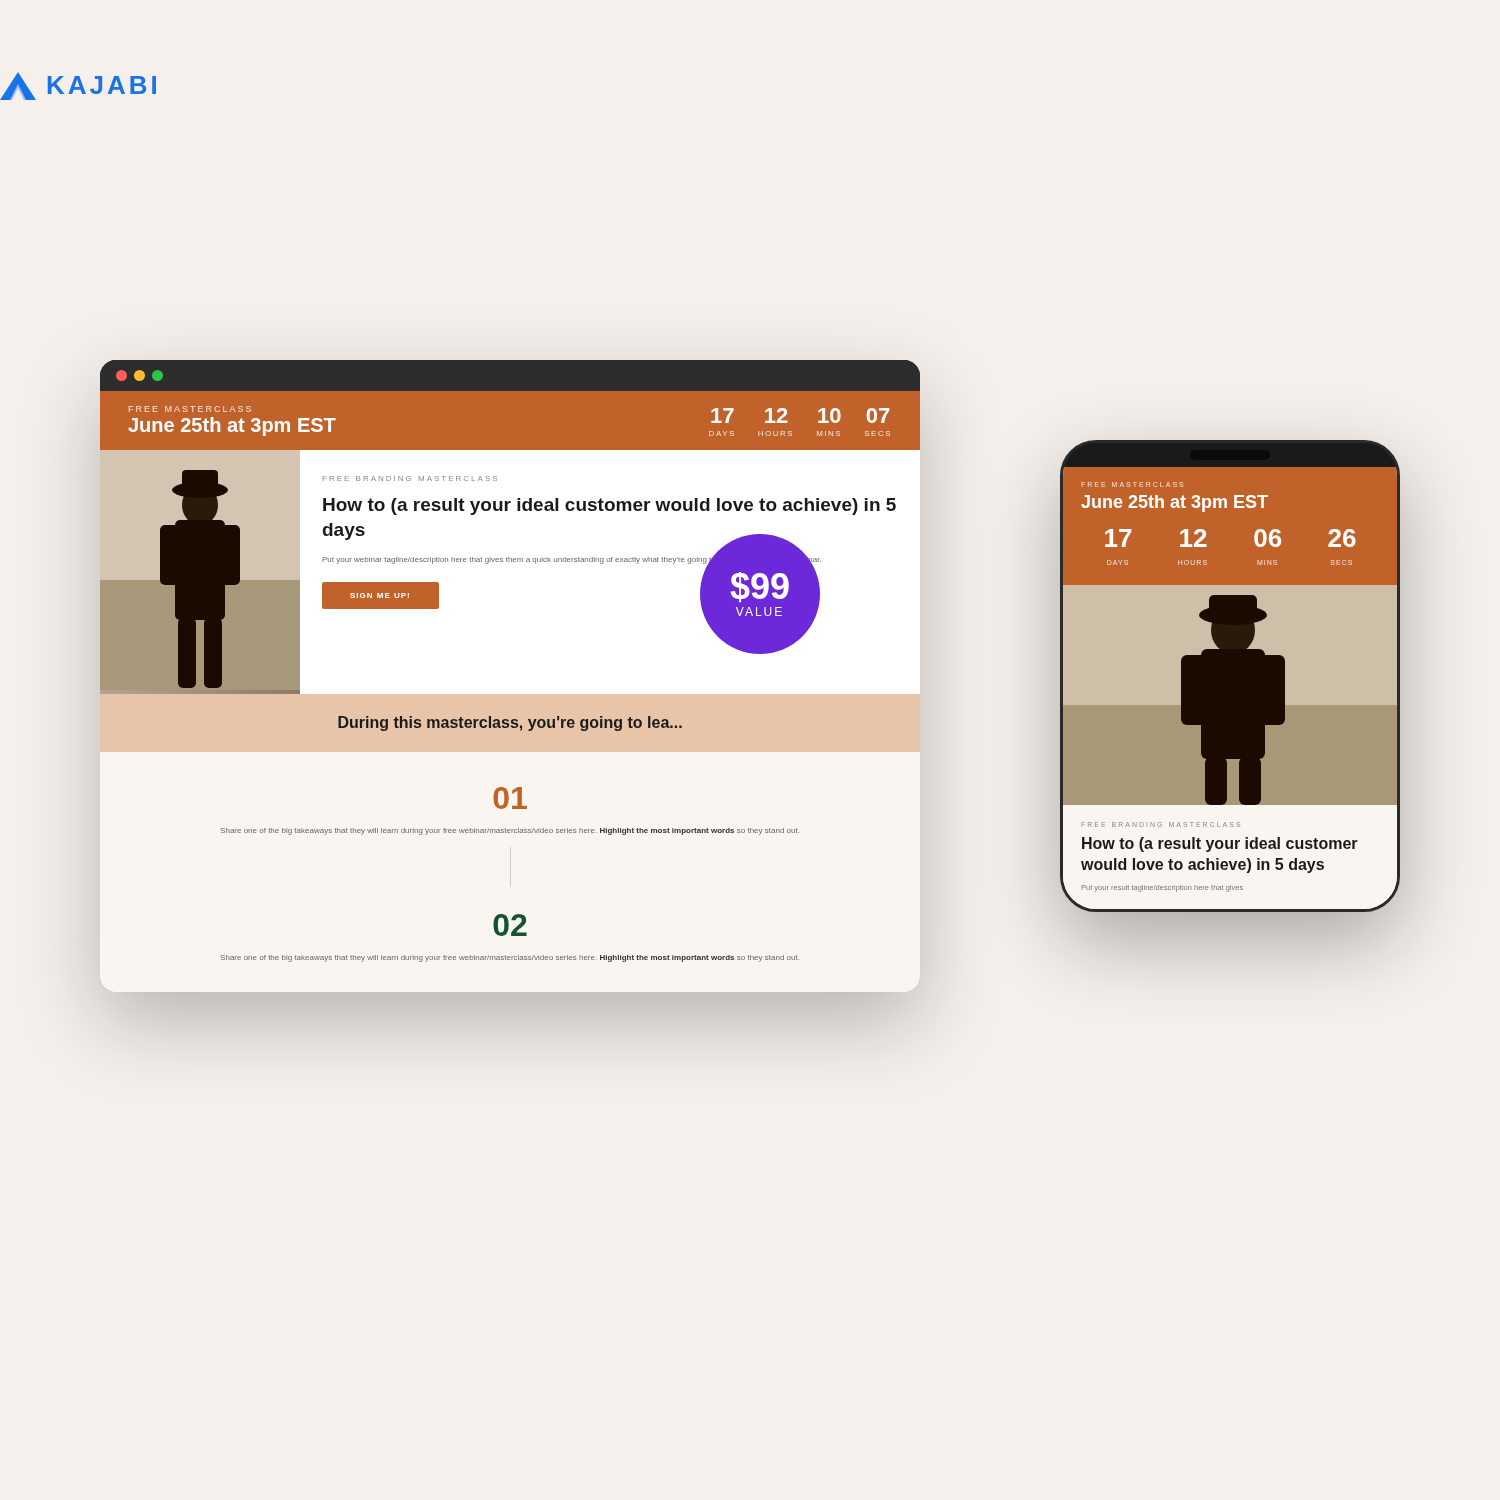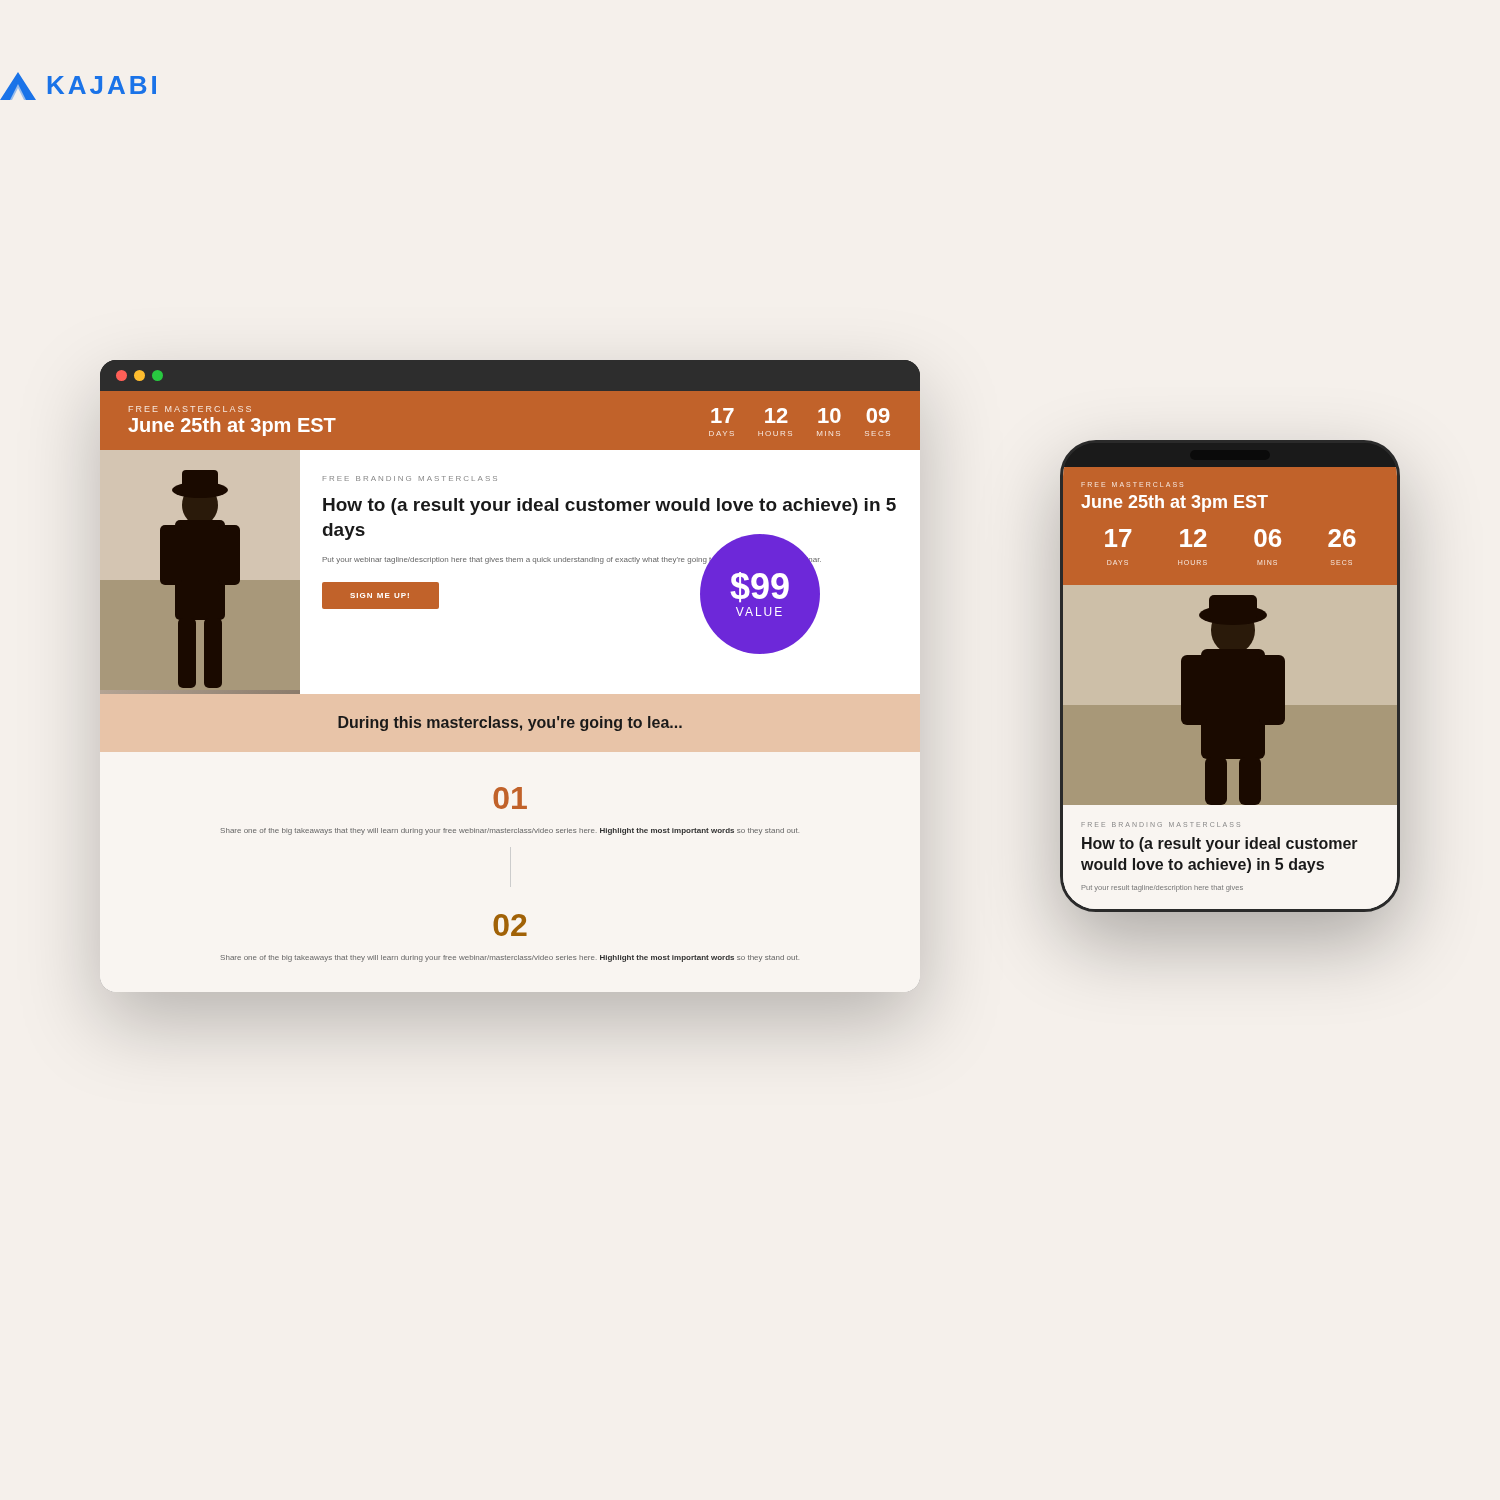--- a/index.html
+++ b/index.html
@@ -9,21 +9,22 @@
       height: 1500px;
       background-color: #f5f0eb;
       font-family: 'Georgia', serif;
       overflow: hidden;
       position: relative;
     }
 
     
     .header {
       display: flex;
-      flex-direction: column;
+      flex-direction: row;
+      align-items: center;
       padding-top: 70px;
     }
 
     .kajabi-logo {
       display: flex;
       align-items: center;
       gap: 10px;
       margin-bottom: 18px;
     }
 
@@ -251,21 +252,21 @@
     .point-divider {
       height: 40px;
       width: 1px;
       background: #ccc;
       margin: 10px auto;
     }
 
     .point-num-02 {
       font-size: 32px;
       font-weight: 800;
-      color: #a16207;
+      color: #14532d;
       font-family: Arial, sans-serif;
       text-align: center;
       margin-top: 20px;
       margin-bottom: 8px;
     }
 
     
     .value-badge {
       position: absolute;
       top: 174px;
@@ -454,21 +455,21 @@
           </div>
           <div class="countdown-item">
             <span class="countdown-num">12</span>
             <span class="countdown-label">HOURS</span>
           </div>
           <div class="countdown-item">
             <span class="countdown-num">10</span>
             <span class="countdown-label">MINS</span>
           </div>
           <div class="countdown-item">
-            <span class="countdown-num">09</span>
+            <span class="countdown-num">07</span>
             <span class="countdown-label">SECS</span>
           </div>
         </div>
       </div>
 
       <div class="desktop-hero">
         <div class="hero-image-placeholder">
           
           <svg width="200" height="240" viewBox="0 0 200 240" xmlns="http://www.w3.org/2000/svg">
             <rect width="200" height="240" fill="#c8b89a"></rect>

